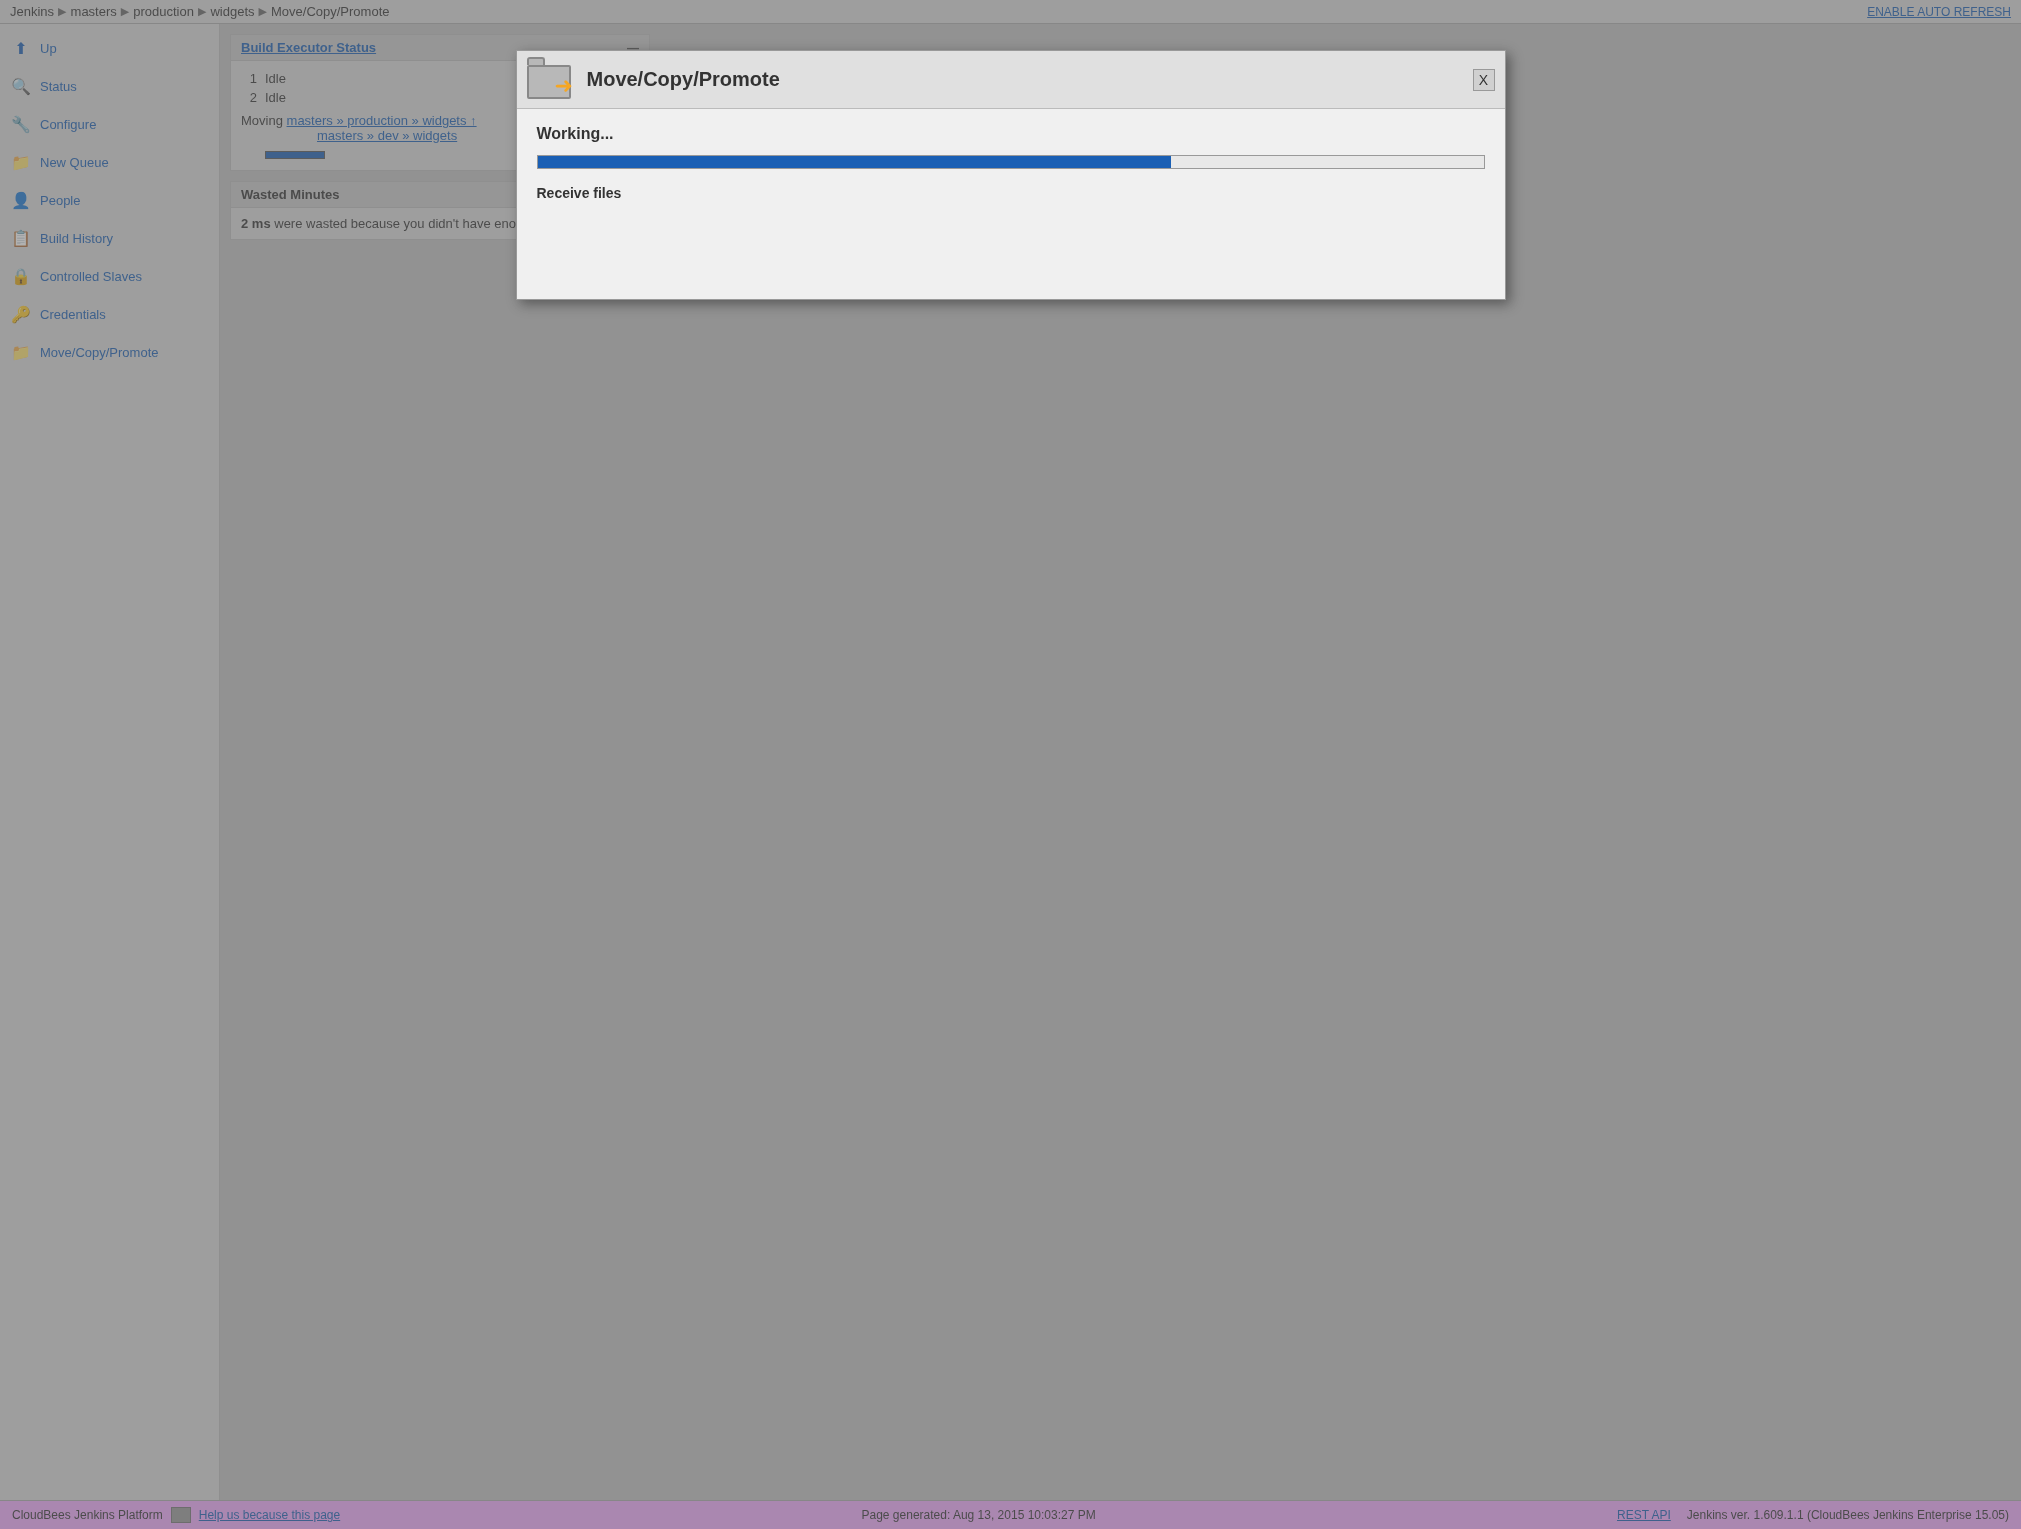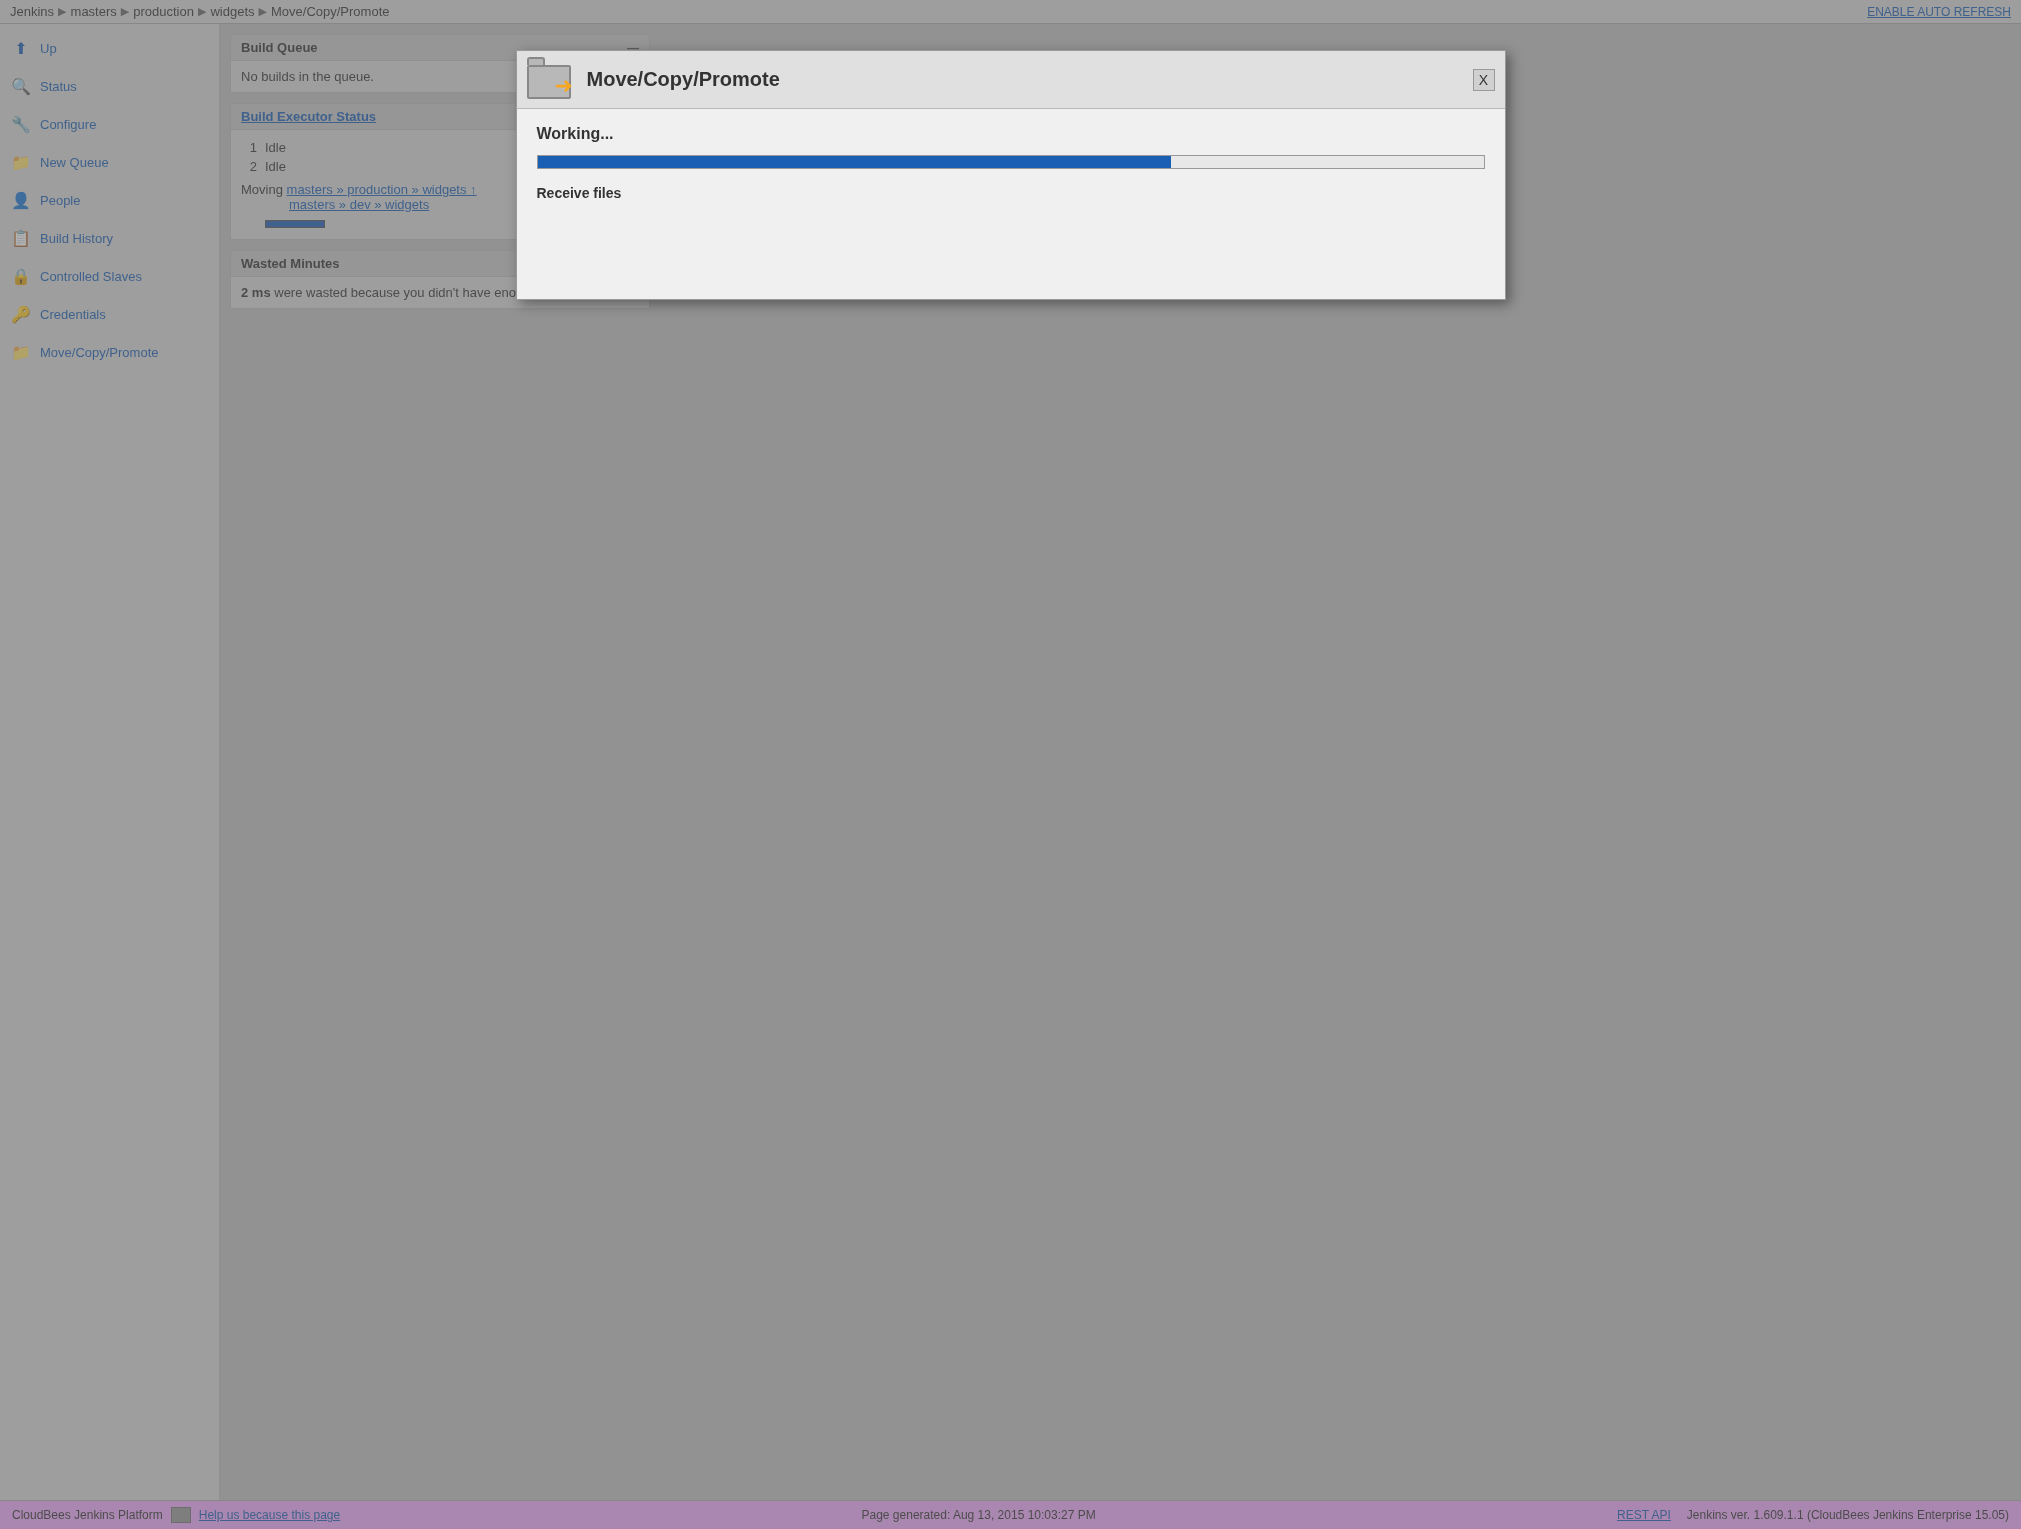--- a/index.html
+++ b/index.html
@@ -343,49 +343,40 @@
       <span>Credentials</span>
     </a>
     <a class="sidebar-item">
       <span class="sidebar-icon">📁</span>
       <span>Move/Copy/Promote</span>
     </a>
   </nav>
 
   <div class="content-area">
 
-    <div class="panel">
-      <div class="panel-header">
-        <span>Build Queue</span>
-        <span class="panel-collapse">—</span>
-      </div>
-      <div class="panel-body">
-        <span>No builds in the queue.</span>
-      </div>
-    </div>
 
     <div class="panel">
       <div class="panel-header">
         <span class="executor-link">Build Executor Status</span>
         <span class="panel-collapse">—</span>
       </div>
       <div class="panel-body">
         <div class="executor-item">
           <span class="executor-num">1</span>
           <span>Idle</span>
         </div>
         <div class="executor-item">
           <span class="executor-num">2</span>
           <span>Idle</span>
         </div>
         <div style="margin-top:6px; padding-left:0;">
           <span>Moving</span>
           <a class="executor-link">masters » production » widgets ↑</a>
           <br>
-          <a class="executor-link" style="margin-left:48px;">masters » dev » widgets</a>
+          <a class="executor-link" style="margin-left:76px;">masters » dev » widgets</a>
           <div class="executor-progress">
             <span class="executor-progress-bar"></span>
           </div>
         </div>
       </div>
     </div>
 
     <div class="panel">
       <div class="panel-header">
         <span>Wasted Minutes</span>

